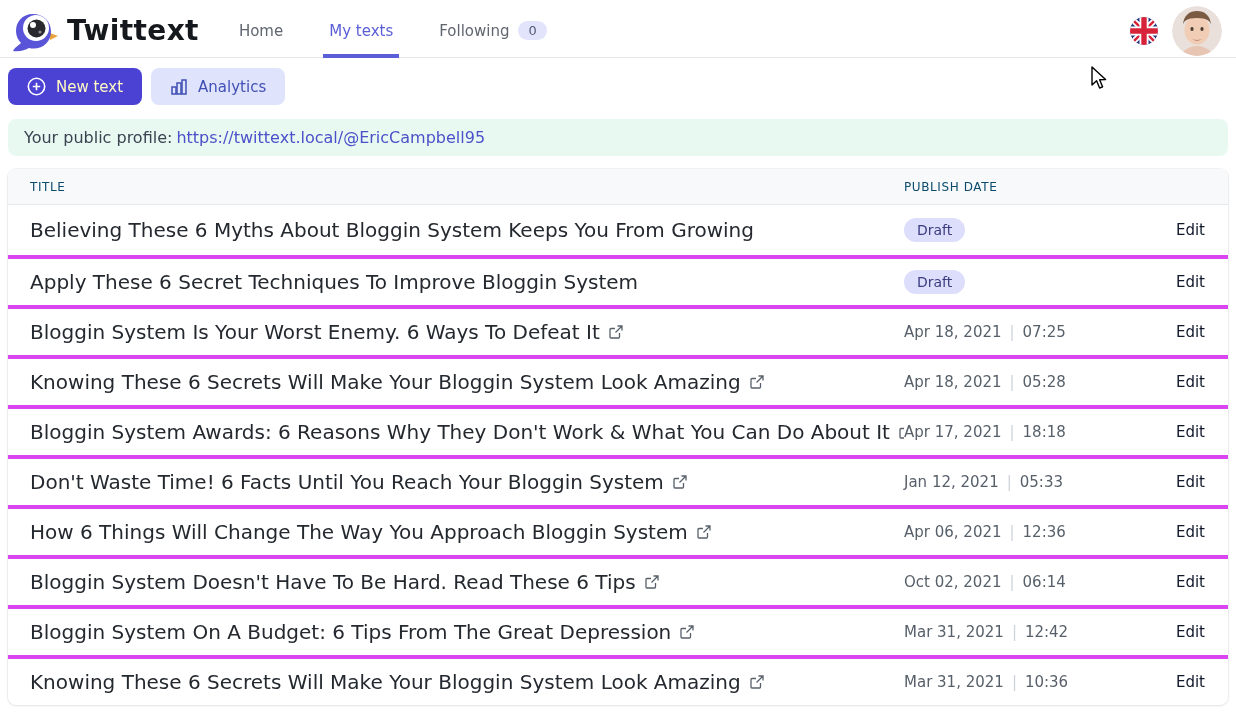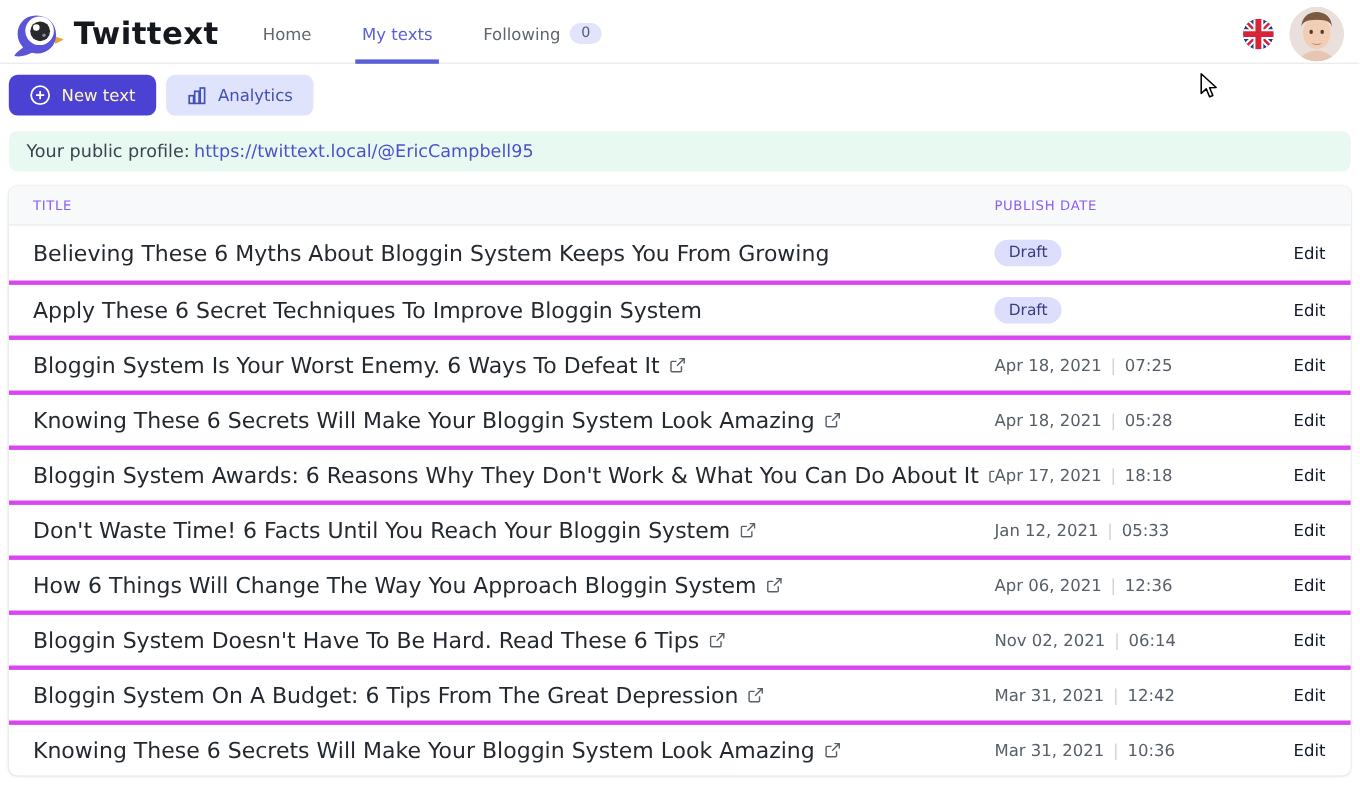--- a/index.html
+++ b/index.html
@@ -36,21 +36,21 @@
   
   .banner { margin:14px 8px 0 8px; background:var(--banner-bg,#e8f9f2); border-radius:8px;
     padding:9px 16px; font-size:16px; color:#3a4350; }
   .banner a { color:var(--link,#4c51c9); text-decoration:none; margin-left:4px; }
 
   
   .card { margin:13px 8px 0 8px; background:#fff; border-radius:8px; overflow:hidden;
     box-shadow:0 0 0 1px rgba(27,31,36,.05), 0 1px 3px rgba(27,31,36,.08); }
   .thead, .trow { display:grid; grid-template-columns:1fr 250px 74px; align-items:center; }
   .thead { height:36px; background:#f8f9fb; border-bottom:1px solid #e6e8eb;
-    color:#8b5cf6; font-size:12px; letter-spacing:.6px; }
+    color:#0c4a6e; font-size:12px; letter-spacing:.6px; }
   .th-title, .cell-title { padding-left:22px; }
   .trow { height:50px; }
   .trow + .trow { border-top:4px solid #d946ef; }
   .cell-title { font-size:20px; color:#24292f; display:flex; align-items:center; gap:9px;
     white-space:nowrap; overflow:hidden; }
   .ext-icon { flex:0 0 auto; cursor:pointer; }
   .cell-date { font-size:15px; color:#57606a; display:flex; align-items:center; }
   .pipe { color:#ced3da; margin:0 8px; }
   .badge { background:var(--draft-badge-bg,#dcdefb); color:var(--draft-badge-text,#3b3b80);
     border-radius:999px; padding:4px 13px; font-size:14px; }
@@ -269,21 +269,21 @@
   <div class="trow">
     <div class="cell-title">
       <span>Bloggin System Doesn't Have To Be Hard. Read These 6 Tips</span>
       <svg class="ext-icon" width="14" height="14" viewBox="0 0 14 14" fill="none" stroke="#57606a" stroke-width="1.3">
         <path d="M10.5 8 V12 A1 1 0 0 1 9.5 13 H2 A1 1 0 0 1 1 12 V4.5 A1 1 0 0 1 2 3.5 H6"></path>
         <path d="M8.5 1 H13 V5.5 M13 1 L6.5 7.5"></path>
       </svg>
     </div>
     <div class="cell-date">
 
-      <span class="datewrap"><span>Nov 02, 2021</span><span class="pipe">|</span><span>06:14</span></span>
+      <span class="datewrap"><span>Oct 02, 2021</span><span class="pipe">|</span><span>06:14</span></span>
     </div>
     <div class="cell-edit">
           <a href="#">Edit</a>
         </div>
   </div>
 
   <div class="trow">
     <div class="cell-title">
       <span>Bloggin System On A Budget: 6 Tips From The Great Depression</span>
       <svg class="ext-icon" width="14" height="14" viewBox="0 0 14 14" fill="none" stroke="#57606a" stroke-width="1.3">

